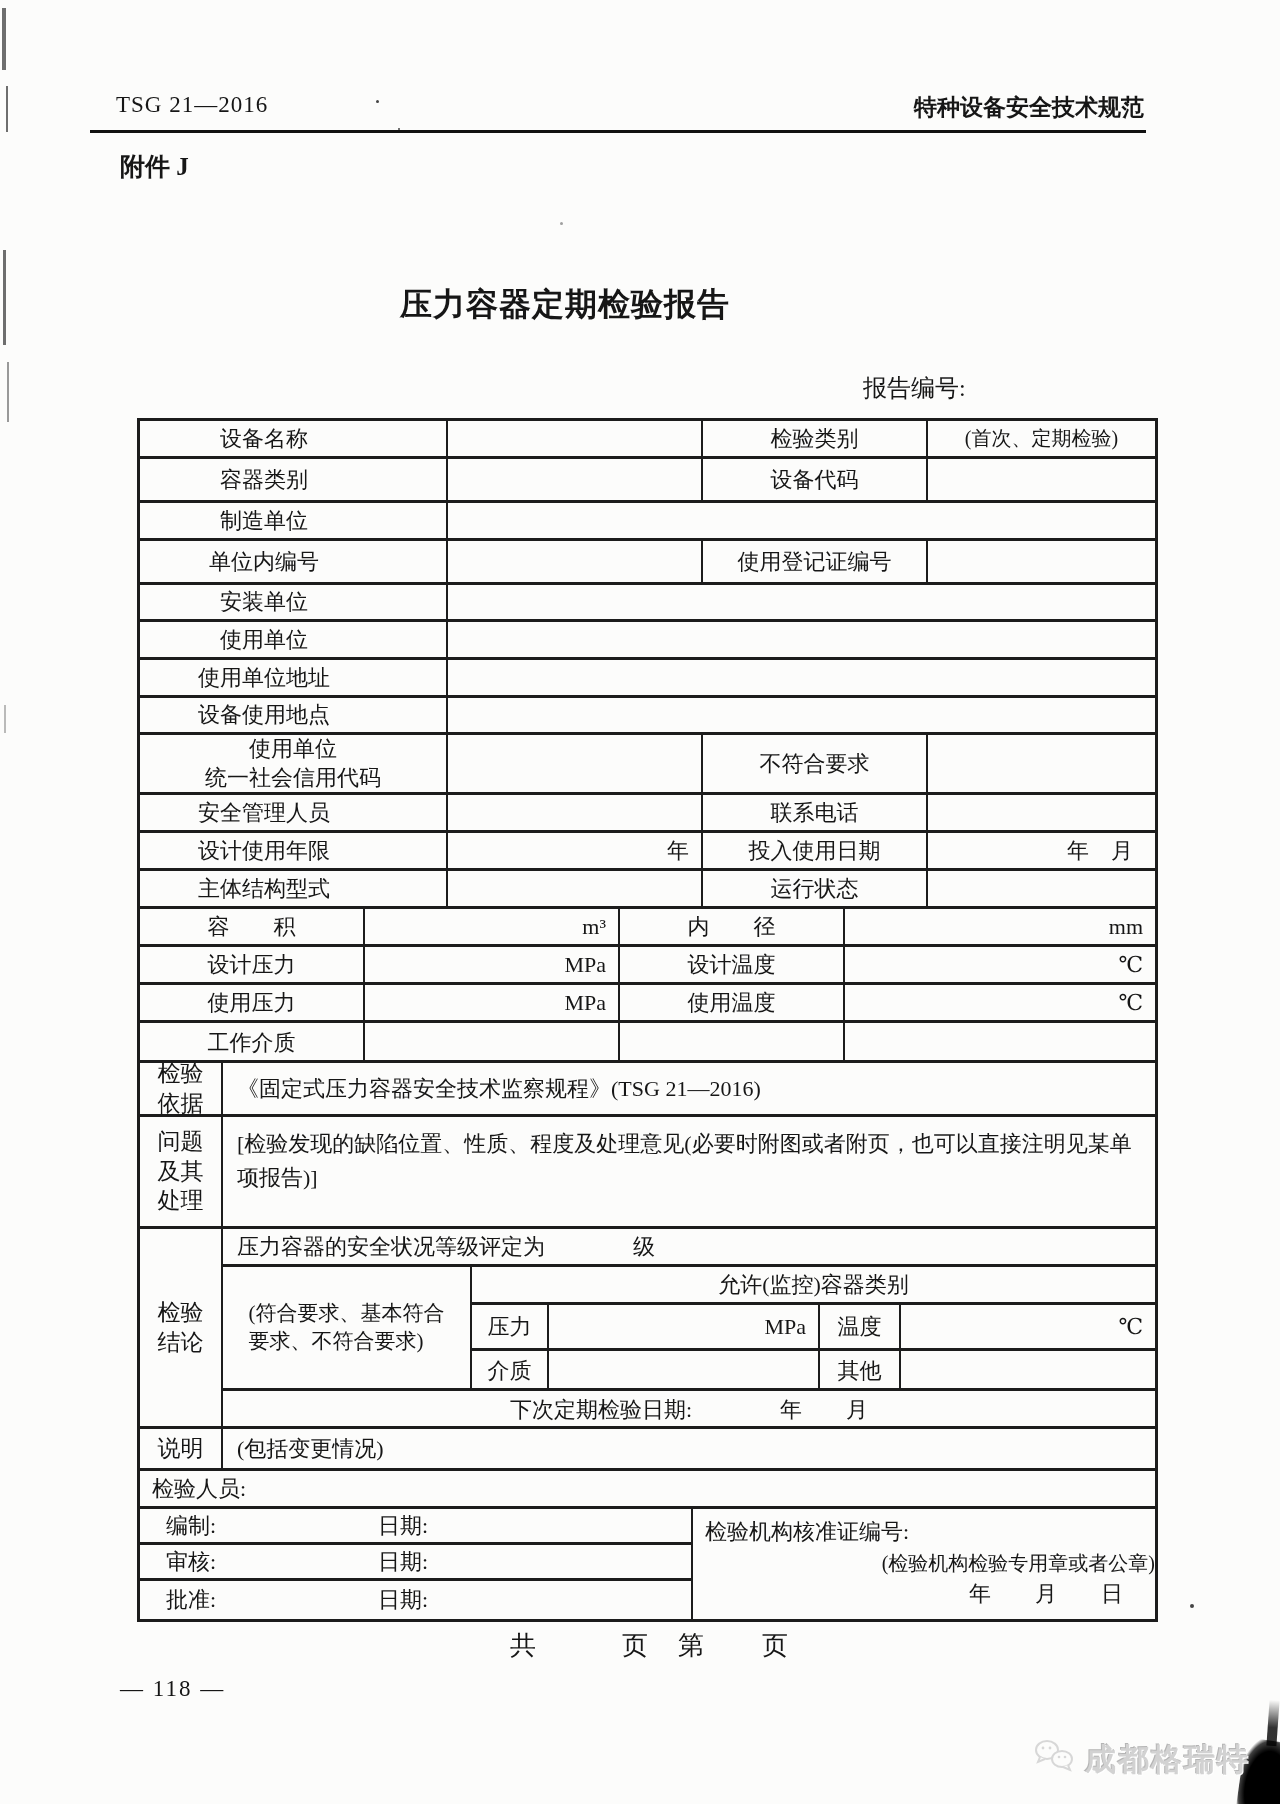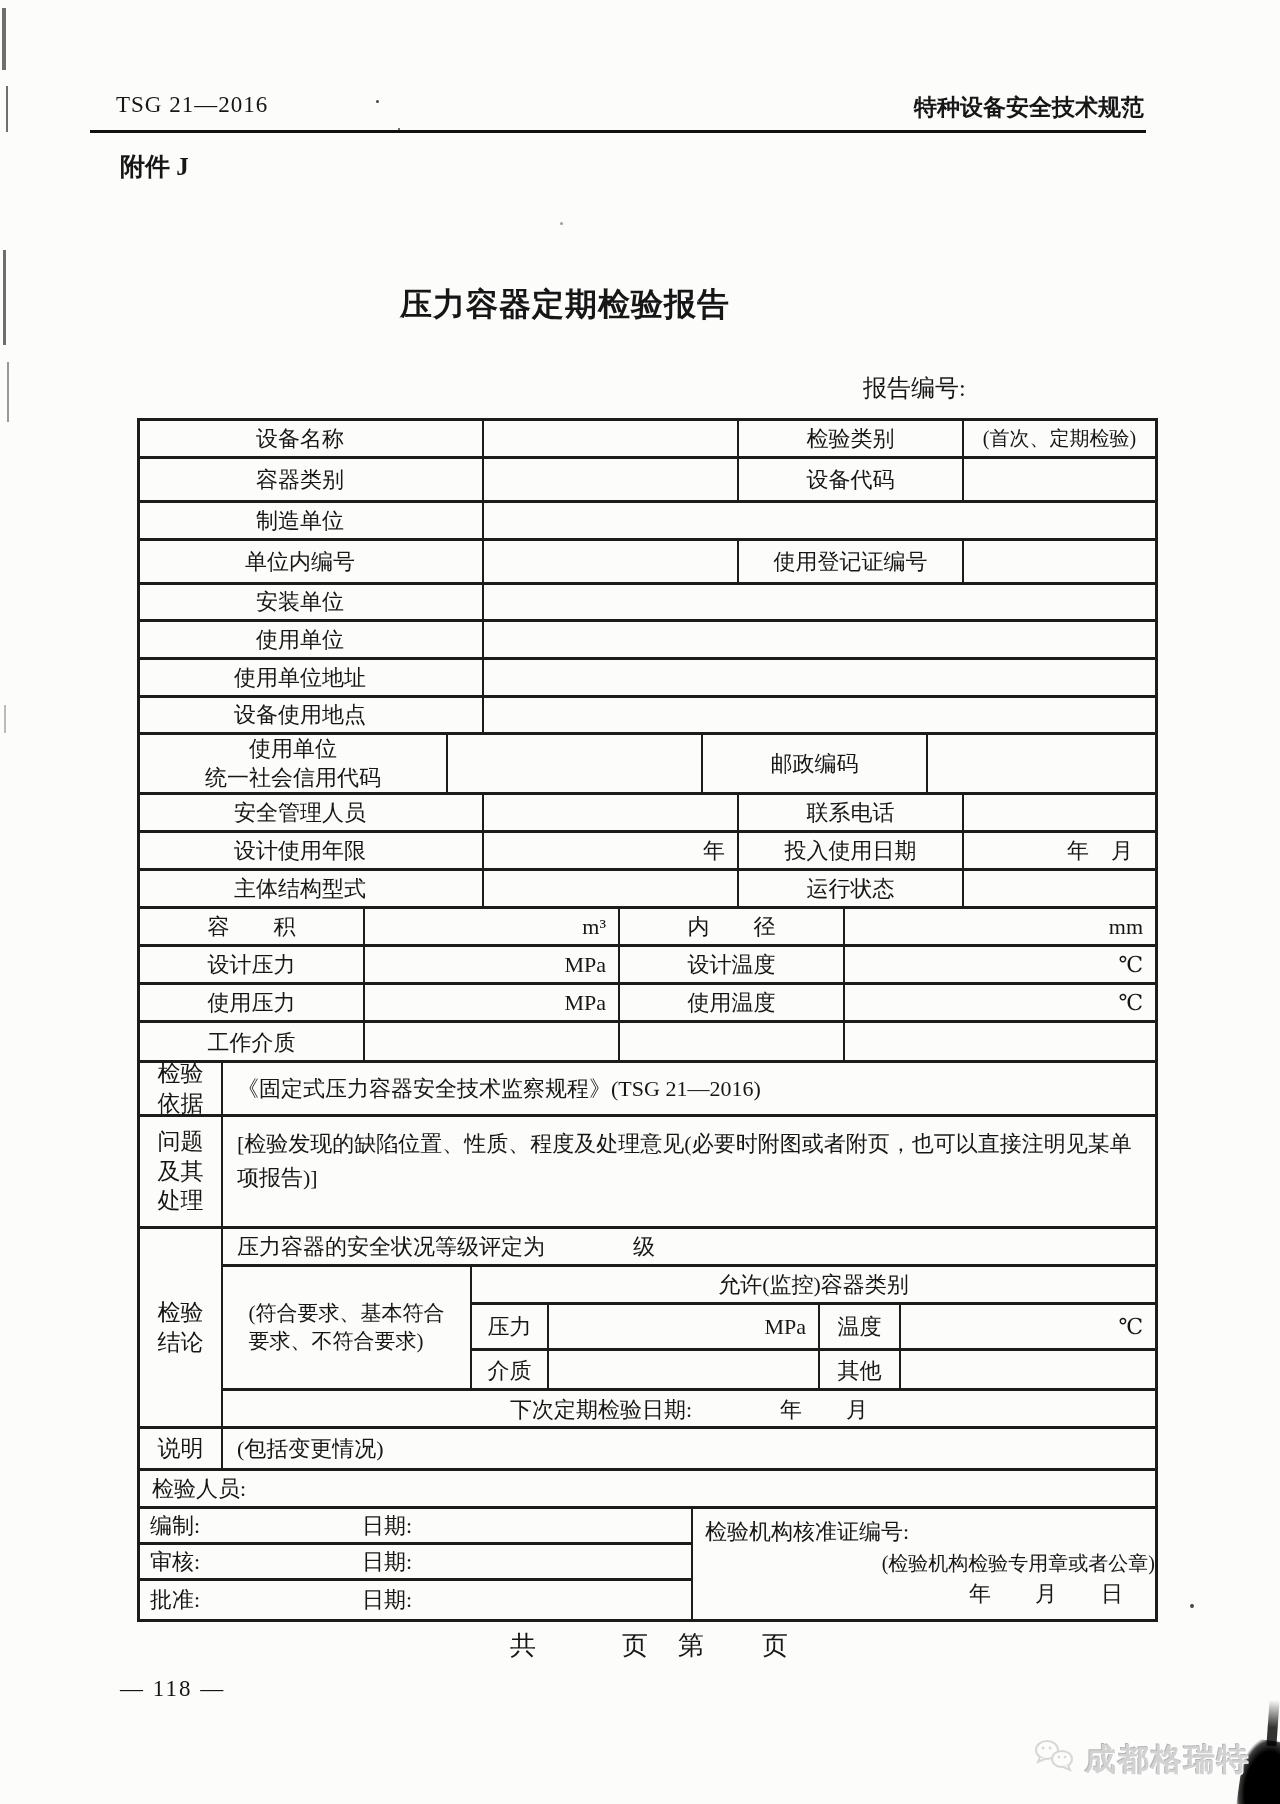--- a/index.html
+++ b/index.html
@@ -44,29 +44,29 @@
   .cw3{width:255px;flex:0 0 255px;}
   .cw4{width:225px;flex:0 0 225px;}
   .cw5{flex:1 1 auto;}
   .cwL{width:308px;flex:0 0 308px;}
   .cc1{width:249px;flex:0 0 249px;}
   .cc2{width:77px;flex:0 0 77px;}
   .cc3{width:271px;flex:0 0 271px;}
   .cc4{width:81px;flex:0 0 81px;}
   .cc5{flex:1 1 auto;}
   .flex1{flex:1 1 auto;}
-  .lab1{padding-right:58px;margin-left:36px;}           
+  .lab1{padding-right:58px;}           
   .pre{white-space:pre-line;text-align:center;line-height:1.3;}
   .vlab{font-size:23px;}
   .left{justify-content:flex-start;text-align:left;}
   .pl14{padding-left:14px;}
   .unit{justify-content:flex-end;padding-right:12px;}
   .small{font-size:20px;}
   .topalign{align-items:flex-start;padding-top:10px;line-height:1.55;}
-  .signrow{justify-content:flex-start;padding-left:10px;}
+  .signrow{justify-content:flex-start;padding-left:26px;}
   .signlab{display:inline-block;width:212px;}
   .orgcell{flex-direction:column;align-items:stretch;justify-content:space-between;
     padding:8px 0 10px 0;}
   .orgline1{text-align:left;padding-left:12px;}
   .orgline2{text-align:right;padding-right:0;font-size:20px;}
   .orgline3{text-align:right;padding-right:32px;}
   
   .pages-line{position:absolute;left:650px;top:1628px;transform:translateX(-50%);
     font-size:26px;letter-spacing:2px;white-space:pre;}
   .page-num{position:absolute;left:120px;top:1676px;font-size:23px;letter-spacing:2px;}
@@ -151,21 +151,21 @@
 
   <div class="r" style="height:37px">
     <div class="c cwL lab1">设备使用地点</div>
     <div class="c flex1"></div>
   </div>
 
   <div class="r" style="height:60px">
     <div class="c cwL pre">使用单位
 统一社会信用代码</div>
     <div class="c cw3"></div>
-    <div class="c cw4">邮政编码</div>
+    <div class="c cw4">不符合要求</div>
     <div class="c cw5"></div>
   </div>
 
   <div class="r" style="height:38px">
     <div class="c cwL lab1">安全管理人员</div>
     <div class="c cw3"></div>
     <div class="c cw4">联系电话</div>
     <div class="c cw5"></div>
   </div>
 

